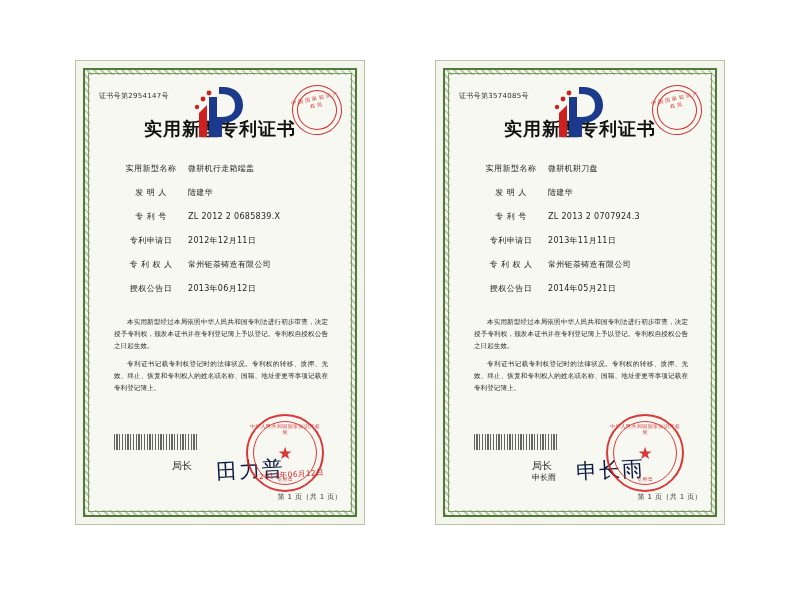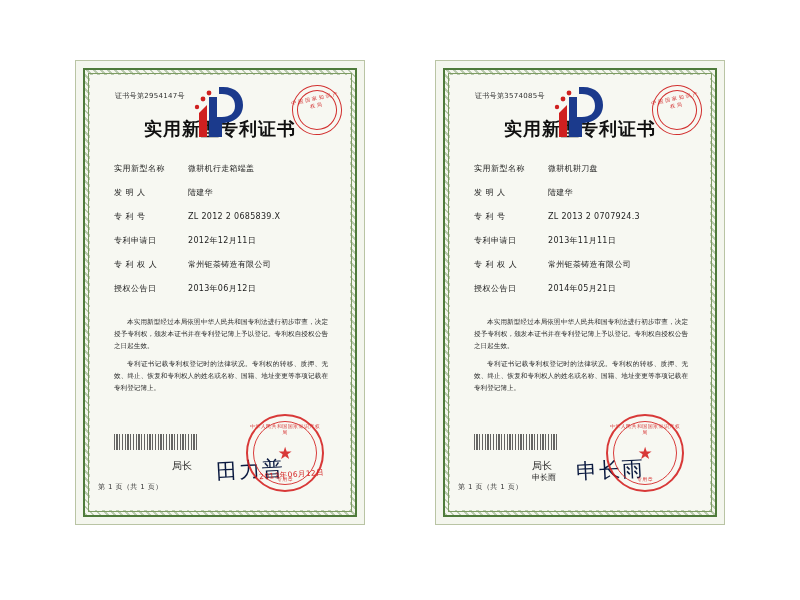--- a/index.html
+++ b/index.html
@@ -63,21 +63,21 @@
 
   .content {
     position: absolute;
     left: 22px; top: 20px; right: 22px; bottom: 18px;
   }
 
   .cert-no {
     font-size: 7px;
     color: #2f2f2f;
     margin-top: 10px;
-    margin-left: 17px;
+    margin-left: 1px;
     letter-spacing: 0.3px;
   }
 
   
   .emblem {
     position: absolute;
     left: 50%;
     transform: translateX(-50%);
     top: 2px;
     width: 62px;
@@ -133,20 +133,21 @@
     display: flex;
     font-size: 8px;
     color: #1d1d1d;
     margin-bottom: 13px;
     line-height: 11px;
   }
   .field-label {
     width: 74px;
     flex: 0 0 74px;
     letter-spacing: 0.5px;
+    text-align: center;
   }
   .field-value {
     flex: 1 1 auto;
     letter-spacing: 0.3px;
   }
 
   .body-text {
     margin-top: 22px;
     padding-left: 16px;
     padding-right: 14px;
@@ -249,22 +250,22 @@
     bottom: 26px;
     font-size: 7.5px;
     color: #d41f1f;
     transform: rotate(-4deg);
     letter-spacing: 0.4px;
   }
 
   .page-no {
     position: absolute;
     left: 0; right: 0;
-    bottom: 14px;
-    text-align: left;
+    bottom: 4px;
+    text-align: right;
     font-size: 7px;
     color: #333;
     letter-spacing: 0.4px;
   }
 </style>
 </head>
 <body>
 
 <div class="page">
 

